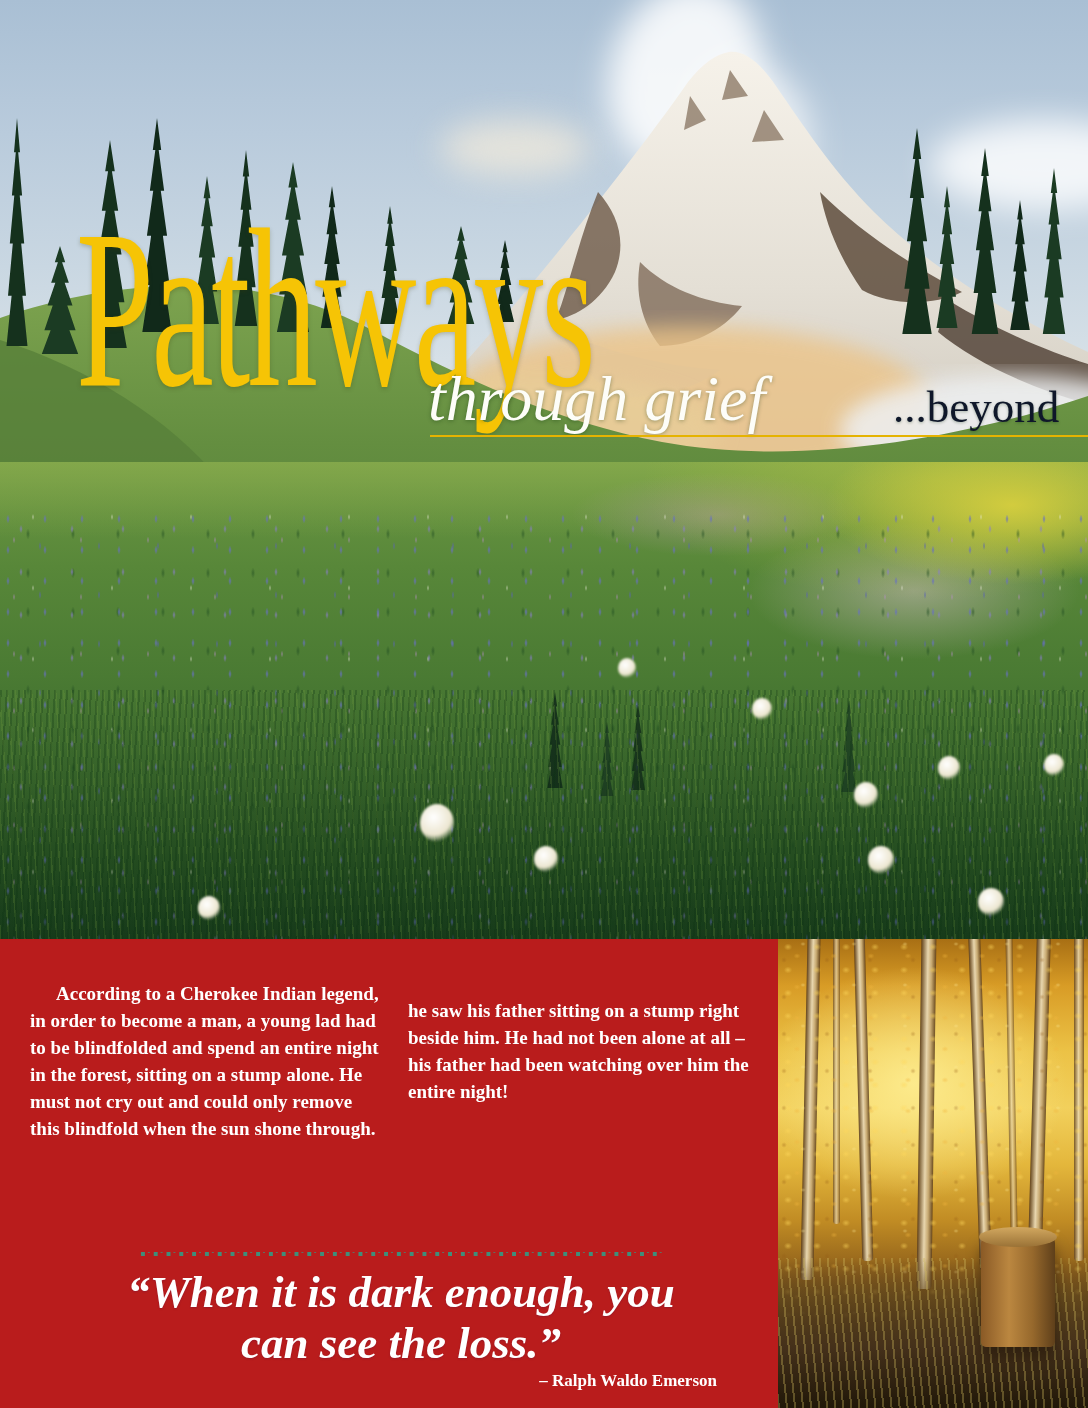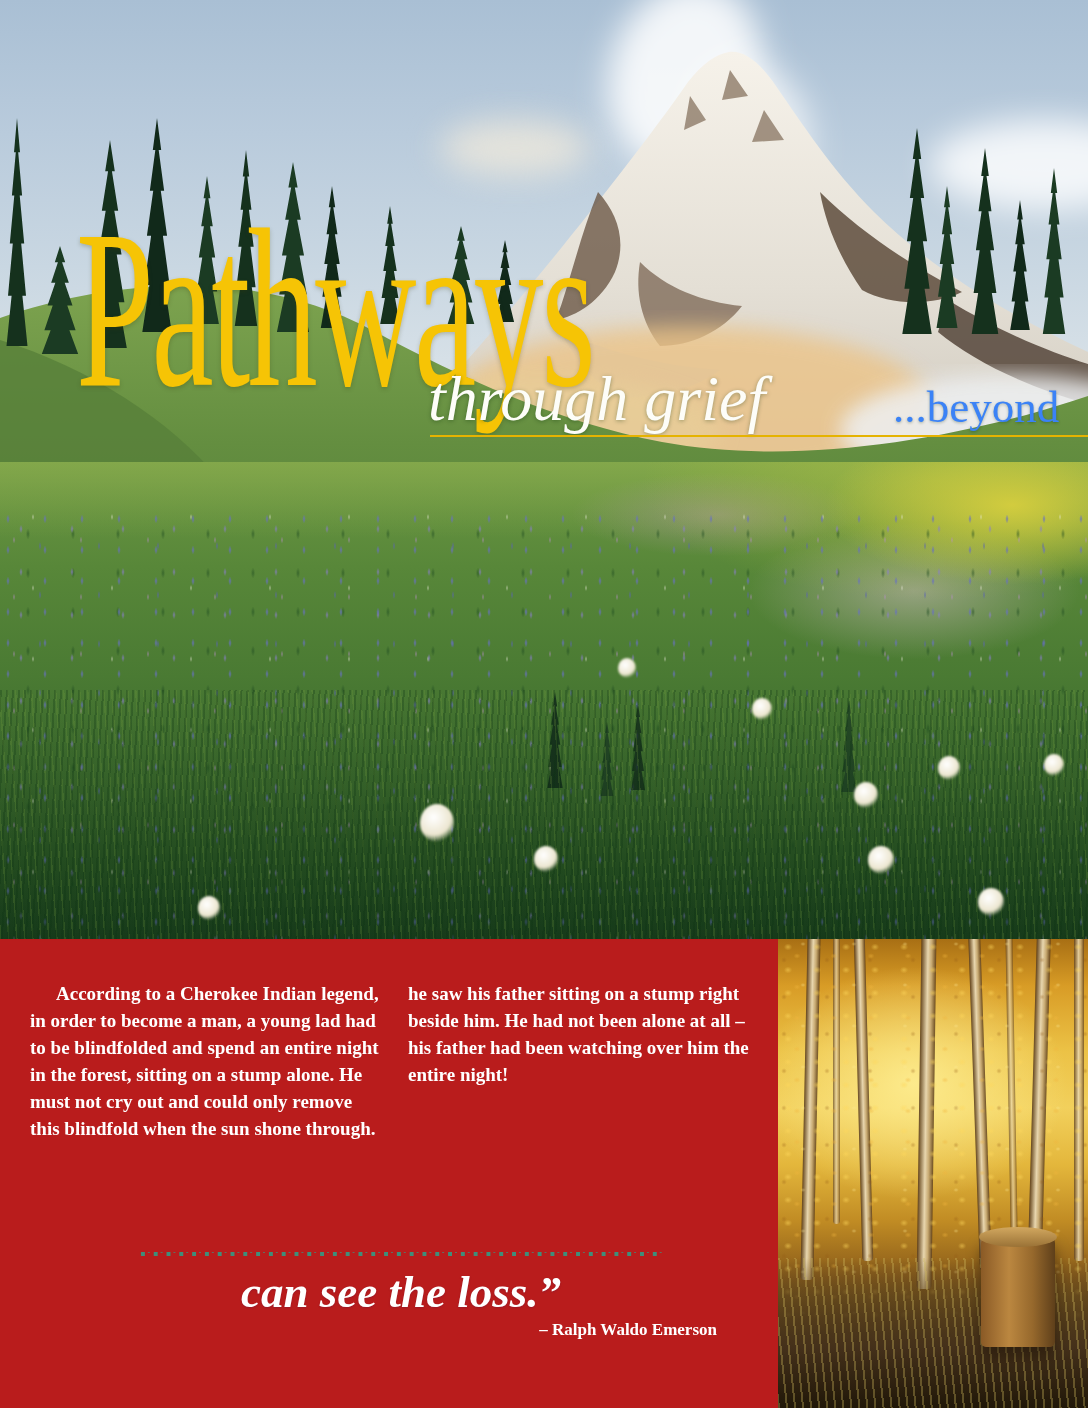--- a/index.html
+++ b/index.html
@@ -46,30 +46,30 @@
     background:radial-gradient(circle at 40% 35%, #ffffff, #ece6d0 55%, rgba(236,230,208,0) 78%); }
 
   
   .title { position:absolute; left:76px; top:196px; font-size:226px; line-height:1;
     color:#f6c405; font-weight:400; letter-spacing:-4px;
     transform:scaleX(.62); transform-origin:left top; white-space:nowrap;
     text-shadow:0 2px 6px rgba(60,60,0,.25); }
   .sub-script { position:absolute; left:428px; top:362px; width:330px; text-align:center;
     font-size:64px; font-style:italic; color:#fdfdf8; white-space:nowrap;
     text-shadow:0 1px 4px rgba(0,40,0,.35); }
-  .sub-beyond { position:absolute; left:893px; top:381px; font-size:45px; color:#3b82f6;
+  .sub-beyond { position:absolute; left:893px; top:381px; font-size:45px; color:#0f172a;
     text-shadow:0 1px 3px rgba(0,40,0,.3); }
   .gold-rule { position:absolute; left:430px; top:435px; width:658px; height:2px; background:#e5b301; }
 
   
   .panel { position:absolute; left:0; top:939px; width:778px; height:469px; background:#b91c1c; }
   .cols { position:absolute; left:0; top:41px; width:778px; }
   .col { position:absolute; top:0; color:#fff; font-weight:bold; font-size:19px; line-height:27px; }
   .col1 { left:30px; width:356px; }
-  .col2 { left:408px; width:358px; }
+  .col2 { left:408px; width:358px;margin-top:17px; }
   .col p.indent { text-indent:26px; }
   .quoteblock { position:absolute; left:95px; top:312px; width:612px; text-align:center; color:#fff; }
   .dots { width:528px; height:6px; margin:0 auto 10px auto;
     background:radial-gradient(2.4px 2.4px at 6px 3px, #3f8e7a 90%, transparent), 
                radial-gradient(1px 1px at 12px 1.5px, rgba(63,142,122,.7) 90%, transparent);
     background-size:12.8px 6px; background-repeat:repeat-x; }
   .qline { font-size:45px; line-height:51px; font-style:italic; font-weight:bold;
     text-shadow:0 1px 2px rgba(80,20,70,.3); }
   .attrib { margin-top:2px; padding-right:0; text-align:right; font-size:17px; font-weight:bold; margin-right:-10px; }
 
@@ -202,20 +202,21 @@
     <div class="cols">
       <div class="col col1">
         <p class="indent">According to a Cherokee Indian legend, in order to become a man, a young lad had to be blindfolded and spend an entire night in the forest, sitting on a stump alone. He must not cry out and could only remove this blindfold when the sun shone through.</p>
       </div>
       <div class="col col2">
         <p>he saw his father sitting on a stump right beside him. He had not been alone at all – his father had been watching over him the entire night!</p>
       </div>
     </div>
     <div class="quoteblock">
       <div class="dots"></div>
+      <div class="qline">“When it is dark enough, you</div>
       <div class="qline">can see the loss.”</div>
       <div class="attrib">– Ralph Waldo Emerson</div>
     </div>
   </div>
 
   <div class="autumn">
     <div class="a-glow"></div>
     <div class="trk t1"></div>
     <div class="trk t2"></div>
     <div class="trk t6"></div>

